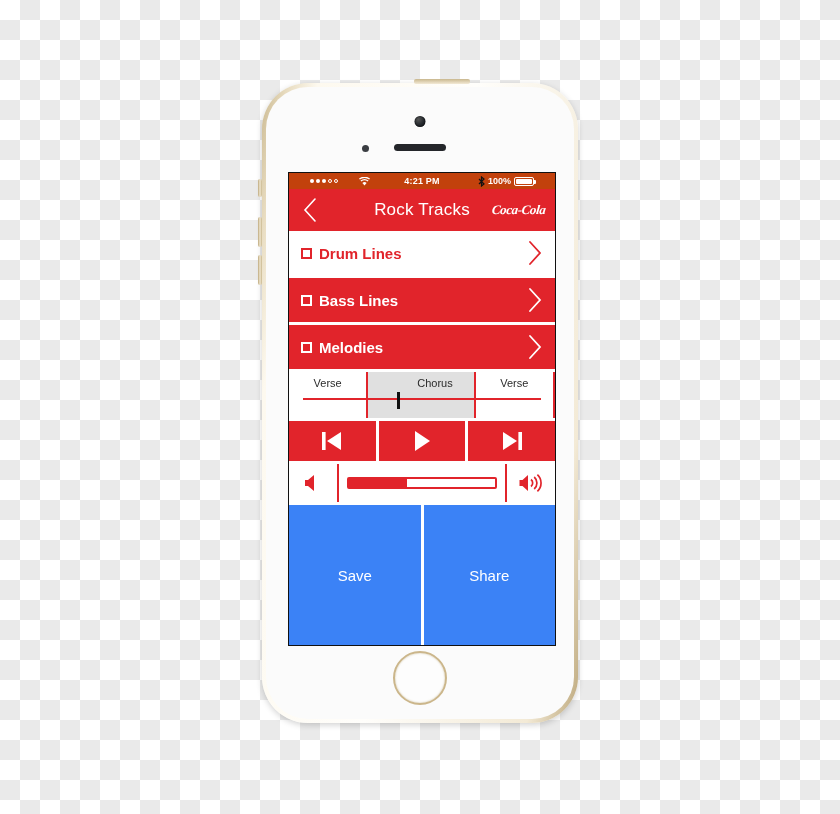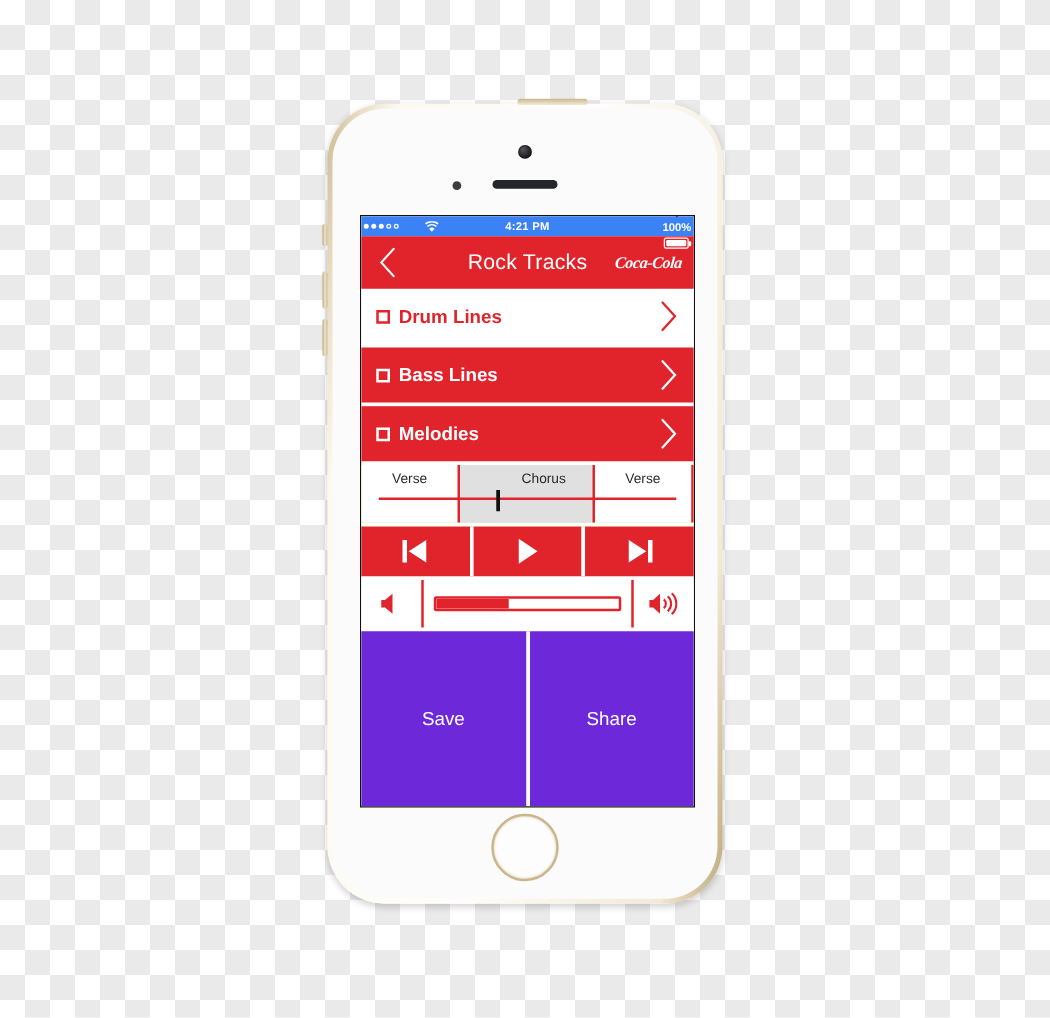--- a/index.html
+++ b/index.html
@@ -87,41 +87,41 @@
     background: #ffffff;
     border: 1px solid #111;
     overflow: hidden;
     display: flex;
     flex-direction: column;
   }
 
   
   #status-bar {
     height: 16px;
-    background: #3b82f6;
-    display: flex;
-    align-items: center;
-    padding: 0 2px;
+    background: #c2410c;
+    display: flex;
+    align-items: center;
+    padding: 0 21px;
     flex: 0 0 auto;
     position: relative;
     color: #fff;
     gap: 16px;
   }
   #signal-dots { display: flex; gap: 2px; align-items: center; }
   .dot { width: 4px; height: 4px; border-radius: 50%; }
   .dot.full { background: #fff; }
   .dot.empty { background: transparent; border: 1px solid #fff; width: 4px; height: 4px; }
   #wifi-icon { margin-left: 5px; display: flex; align-items: center; }
   #status-time {
     position: absolute; left: 0; right: 0; text-align: center;
     font-size: 9px; font-weight: bold; letter-spacing: 0.2px;
   }
   #status-right {
     margin-left: auto; display: flex; align-items: center; gap: 3px;
-    position: relative; z-index: 2; flex-direction: column;
+    position: relative; z-index: 2;
   }
   #bt-icon { display: flex; align-items: center; }
   #battery-pct { font-size: 9px; font-weight: bold; }
   #battery-icon {
     width: 20px; height: 9px; border: 1px solid #fff; border-radius: 2px;
     position: relative; display: flex; align-items: center; padding: 1px;
   }
   #battery-icon::after {
     content: ""; position: absolute; right: -3px; top: 2px;
     width: 2px; height: 4px; background: #fff; border-radius: 0 1px 1px 0;
@@ -261,21 +261,21 @@
   #volume-fill { height: 100%; background: #e1242b; }
 
   
   #action-row {
     flex: 1;
     display: flex;
     min-height: 0;
   }
   .action-btn {
     flex: 1;
-    background: #6d28d9;
+    background: #3b82f6;
     color: #fff;
     font-size: 15px;
     display: flex;
     align-items: center;
     justify-content: center;
     border-right: 3px solid #ffffff;
     cursor: pointer;
   }
   .action-btn:last-child { border-right: none; }
 </style>

